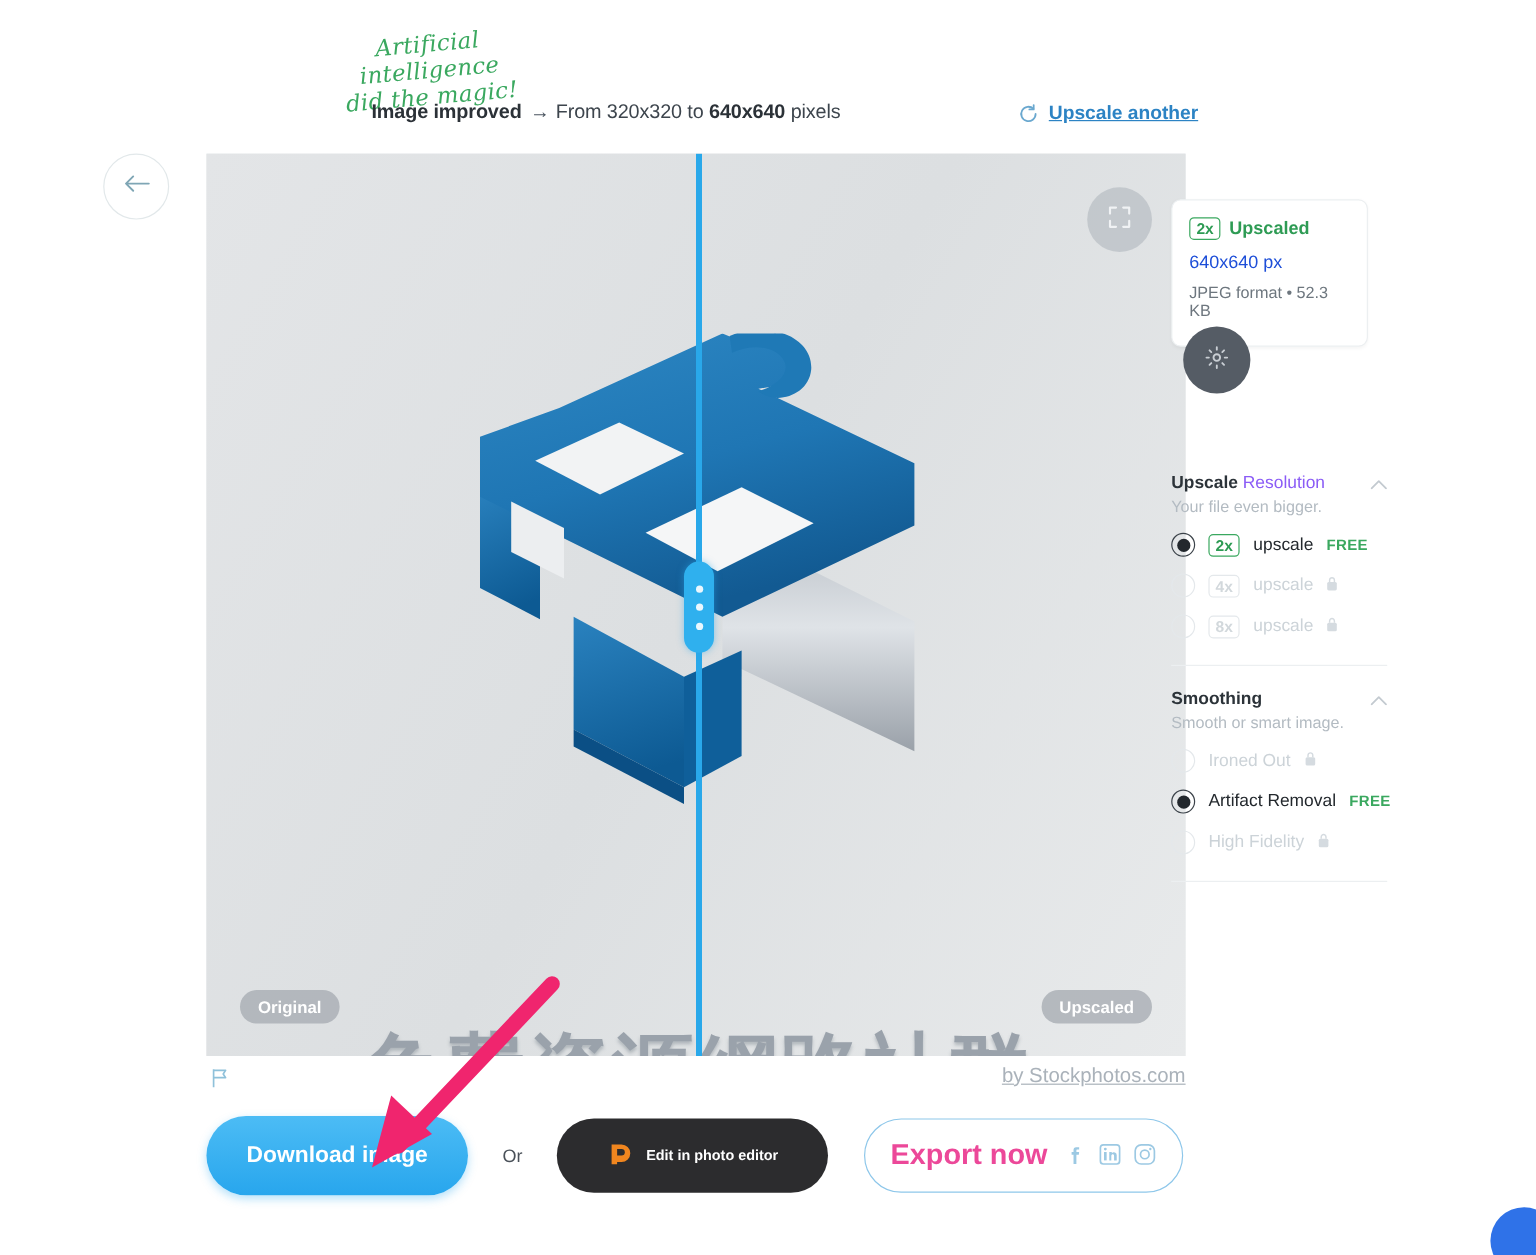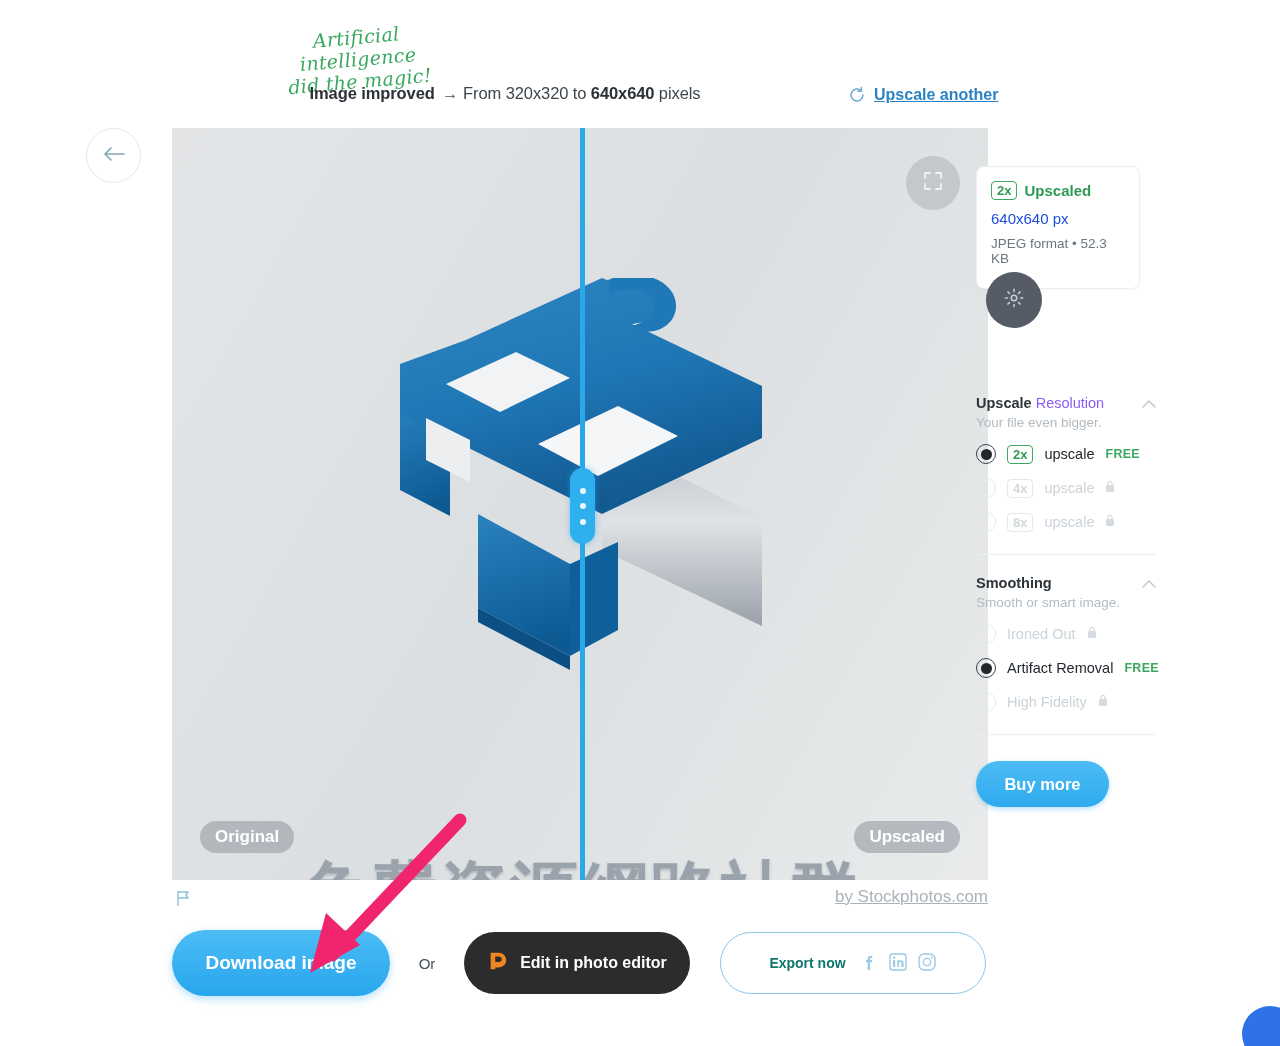--- a/index.html
+++ b/index.html
@@ -127,21 +127,21 @@
     width: 6px; height: 6px; border-radius: 50%;
     background: #eaf7fe; display:block;
   }
 
   .corner-badge {
     position: absolute;
     padding: 6px 15px;
     border-radius: 16px;
     background: rgba(166,172,178,.78);
     color: #fff;
-    font-size: 17px;
+    font-size: 14px;
     font-weight: bold;
     z-index: 5;
   }
   .badge-original { left: 28px; bottom: 27px; }
   .badge-upscaled { right: 28px; bottom: 27px; }
 
   .expand-btn {
     position: absolute;
     right: 28px; top: 28px;
     width: 54px; height: 54px;
@@ -268,36 +268,36 @@
     box-shadow: 0 3px 8px rgba(40,166,237,.35);
   }
   .or-text {
     width: 74px; text-align: center;
     font-size: 15px; color: #4a5159;
   }
   .btn-editor {
     width: 226px; height: 62px;
     border-radius: 31px;
     background: #2c2c2e;
-    color: #fff; font-size: 16px; font-weight: bold;
+    color: #fff; font-size: 12px; font-weight: bold;
     display: flex; align-items: center; justify-content: center;
     gap: 11px;
     border: none; cursor: pointer;
   }
   .btn-export {
     margin-left: 30px;
     width: 266px; height: 62px;
     border-radius: 31px;
     background: #fff;
     border: 1.6px solid #8ec7ea;
     display: flex; align-items: center; justify-content: center;
     gap: 13px;
     cursor: pointer;
   }
-  .btn-export .lbl { color: #0f766e; font-size: 14px; font-weight: bold; }
+  .btn-export .lbl { color: #ec4899; font-size: 24px; font-weight: bold; }
   .soc { display: flex; align-items: center; gap: 9px; }
 
   
   .pink-arrow { position: absolute; left: 160px; top: 795px; width: 340px; height: 180px; pointer-events: none; z-index: 20; }
 
   
   .chat-bubble {
     position: absolute;
     right: -18px; bottom: -16px;
     width: 56px; height: 56px;
@@ -507,21 +507,20 @@
         <svg width="10" height="13" viewBox="0 0 10 13">
             <rect x="1" y="5" width="8" height="7" rx="1.3" fill="#d5dbe0"></rect>
             <path d="M3 5V3.4a2 2 0 0 1 4 0V5" stroke="#d5dbe0" stroke-width="1.2" fill="none"></path>
           </svg>
       </span>
     </div>
   </div>
 
   <div class="hr"></div>
 
-  <button class="buy-btn">Buy more</button>
 </div>
 
 <div class="actions">
   <button class="btn-download">Download image</button>
   <div class="or-text">Or</div>
   <button class="btn-editor">
     <span>
       <svg width="22" height="22" viewBox="0 0 24 24">
         <path d="M4 3h9a8 8 0 0 1 0 16H9v2H4z" fill="#f0861f"></path>
         <path d="M9 7h4a3 3 0 0 1 0 6H9z" fill="#2c2c2e"></path>

